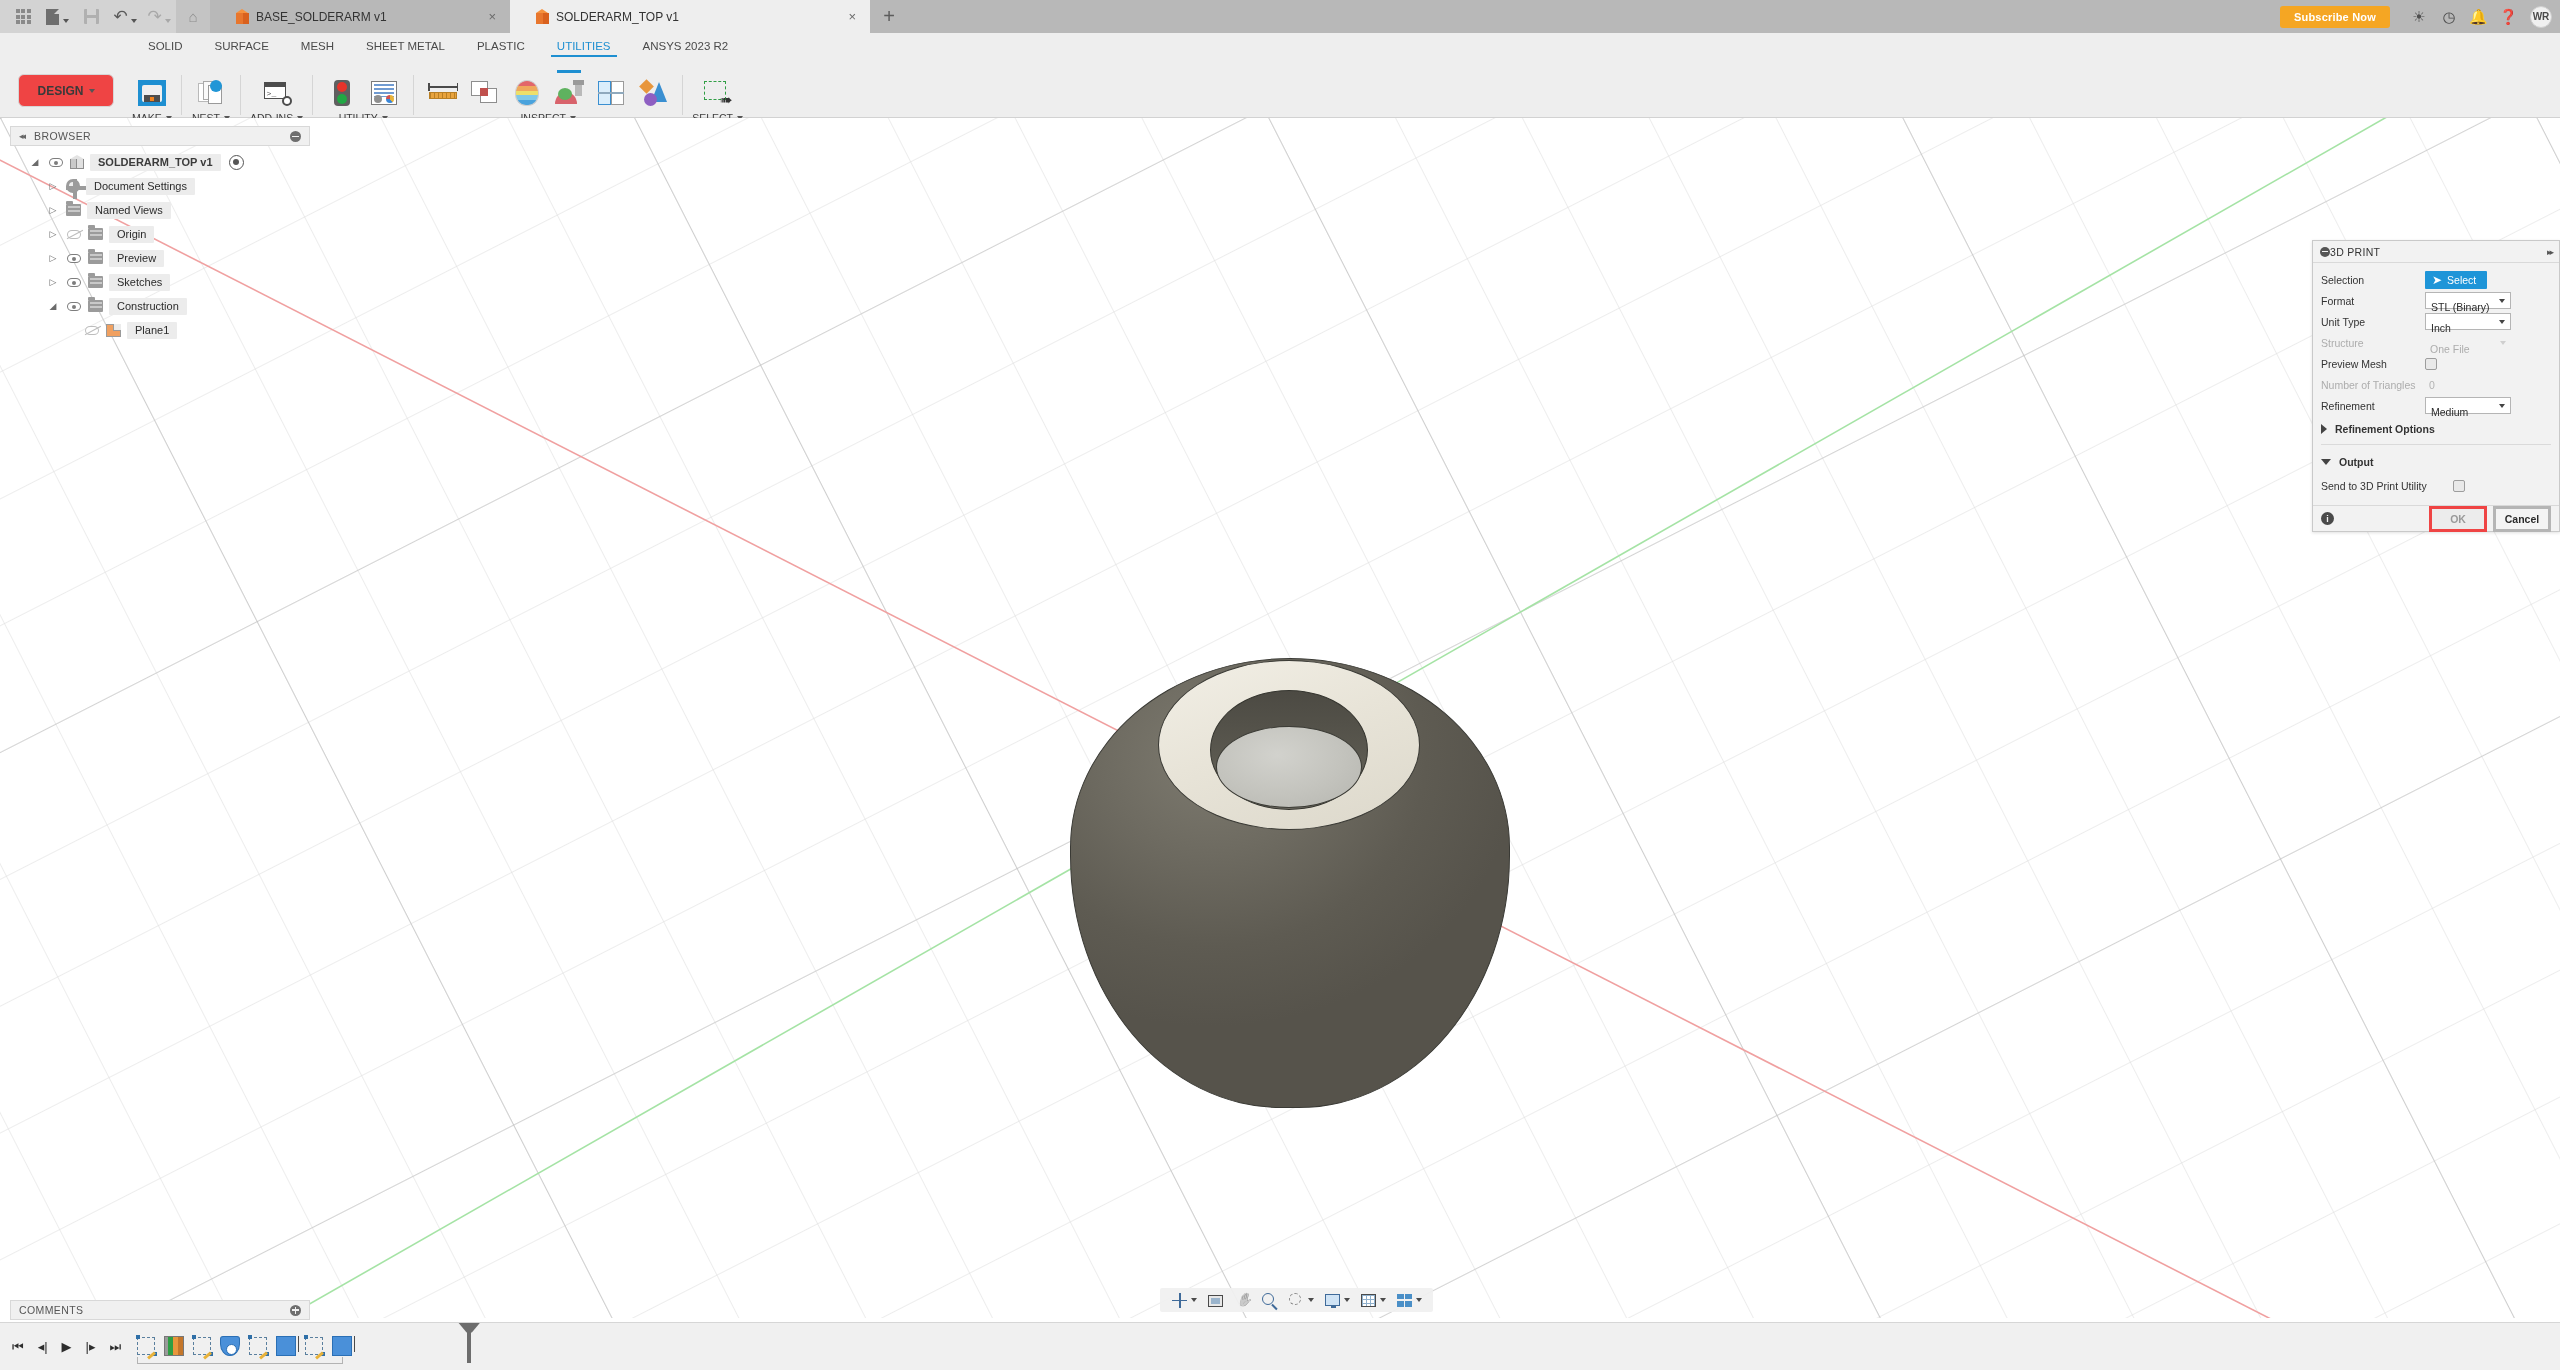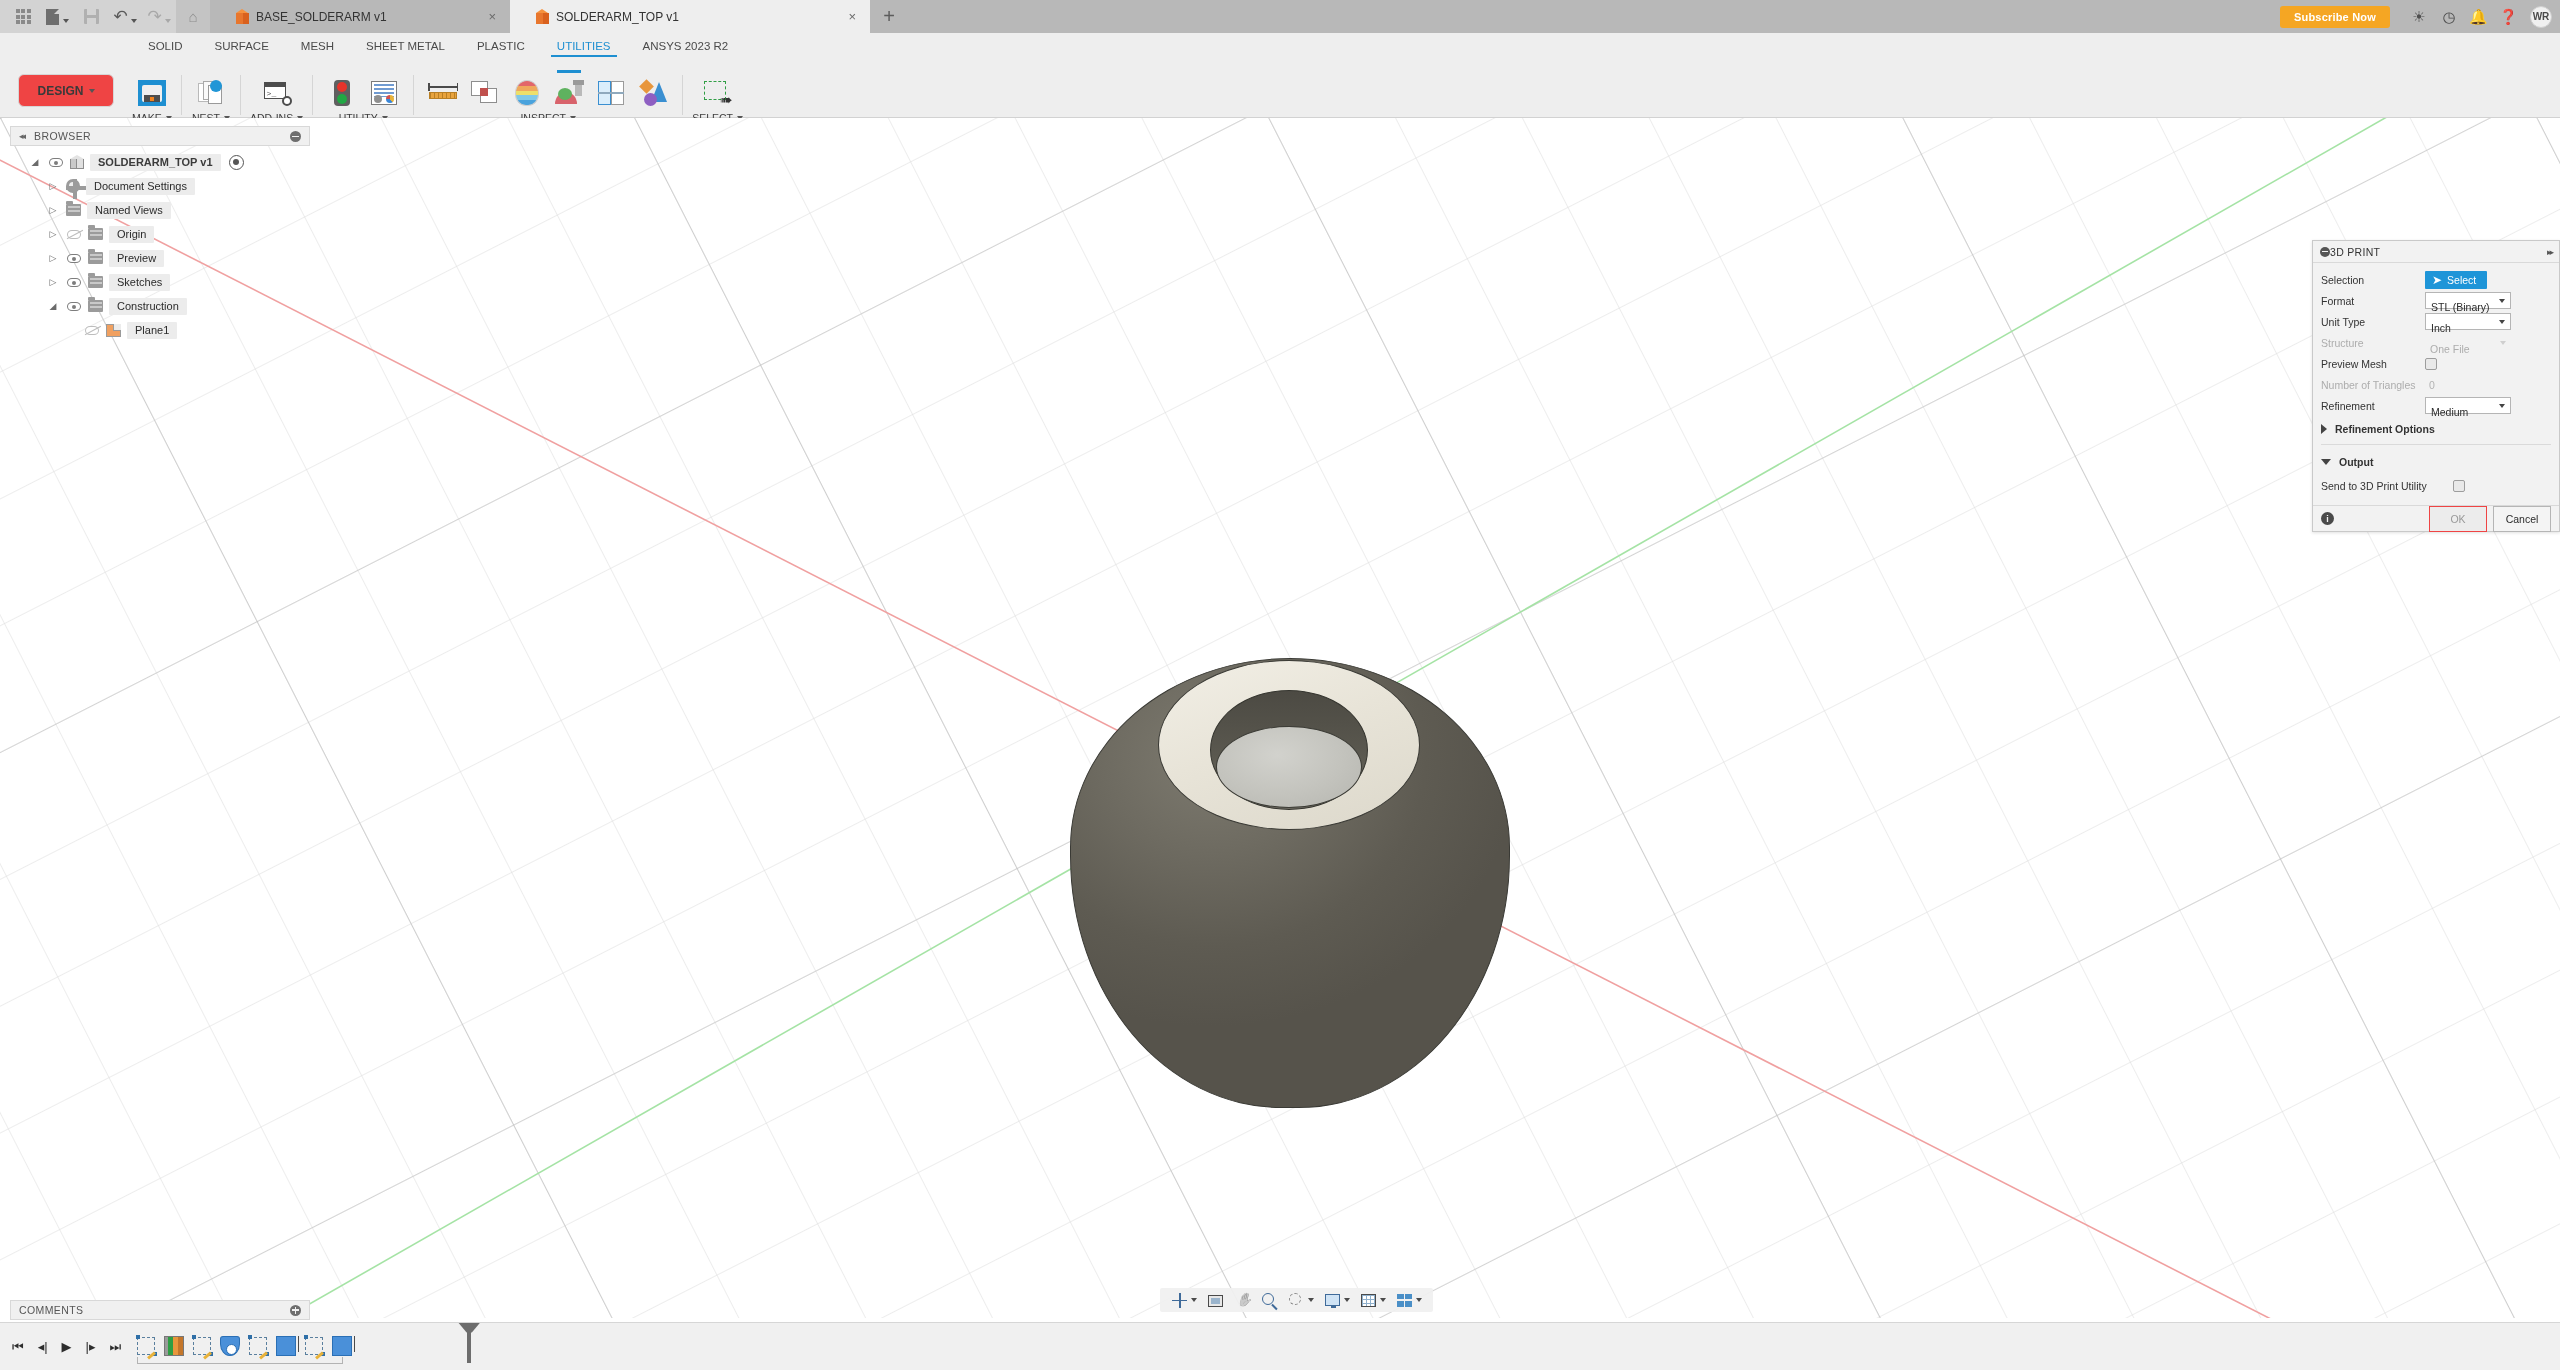--- a/index.html
+++ b/index.html
@@ -273,22 +273,22 @@
   .sect-row { display:flex; align-items:center; gap:8px; padding: 6px 0 4px; font-size:10.5px; font-weight:bold; color:#333;}
   .tri-r { width:0;height:0;border-top:5px solid transparent;border-bottom:5px solid transparent;border-left:6px solid #444; }
   .tri-d { width:0;height:0;border-left:5px solid transparent;border-right:5px solid transparent;border-top:6px solid #444; }
   .hr { height:1px; background:#dadada; margin: 5px 0; }
   .panel-foot {
     border-top: 1px solid #d9d9d9; height: 26px; display:flex; align-items:center;
     padding: 0 8px; gap: 6px;
   }
   .info-dot { width:13px;height:13px;border-radius:50%;background:#4a4a4a;color:#f2f2f2;
     font-size:9px; font-weight:bold; display:flex;align-items:center;justify-content:center;}
-  .pbtn { width: 58px; height:26px; border:1px solid #ef4444; background:#ececec;
-    display:flex; align-items:center; justify-content:center; font-size:10.5px; color:#999;}
+  .pbtn { width: 58px; height:26px; border:3px solid #ef4444; background:#ececec;
+    display:flex; align-items:center; justify-content:center; font-size:10.5px; color:#999;font-weight:bold;}
   .pbtn.enabled { color:#2b2b2b; border-color:#b5b5b5; background:#f4f4f4;}
   .pbtn.ok { margin-left: auto; }
 
   
   .comments {
     position:absolute; left: 10px; top: 1300px; width: 300px; height: 20px;
     background:#f0f0f0; border:1px solid #d8d8d8; display:flex; align-items:center;
     padding: 0 8px; font-size:10.5px; color:#555; letter-spacing:.4px;
   }
   .comments .plus { margin-left:auto; width:11px;height:11px;border-radius:50%;background:#6e6e6e;position:relative;}

